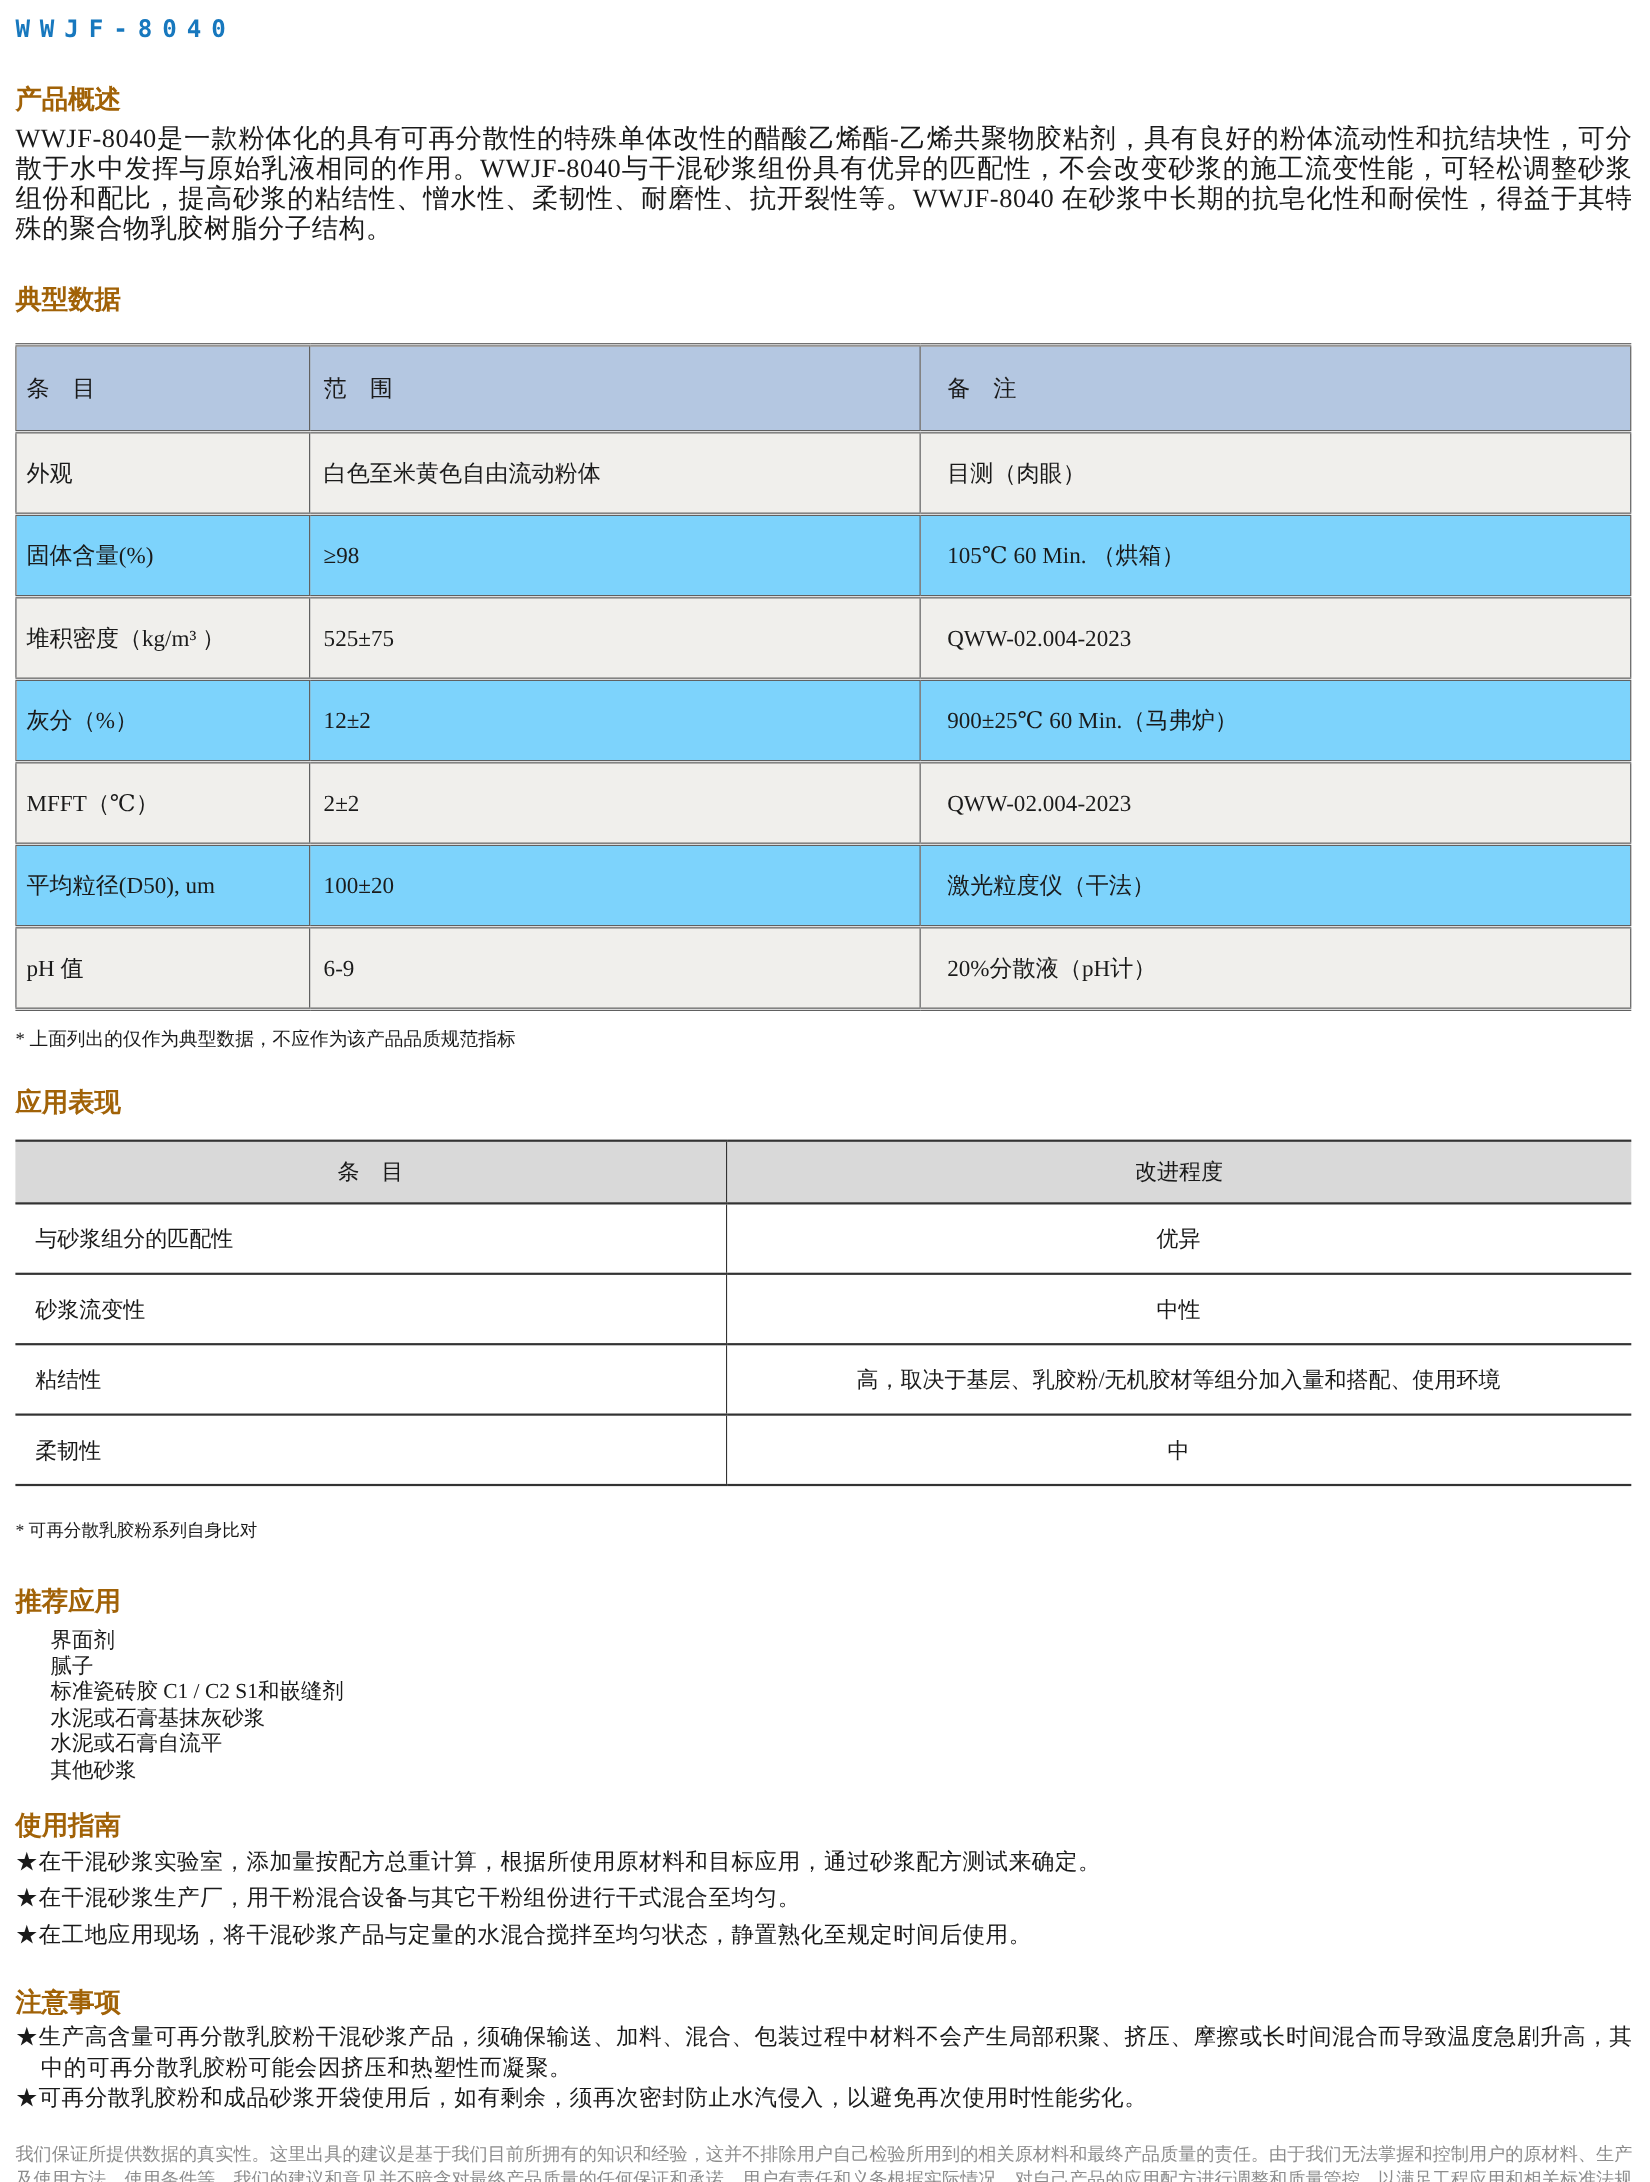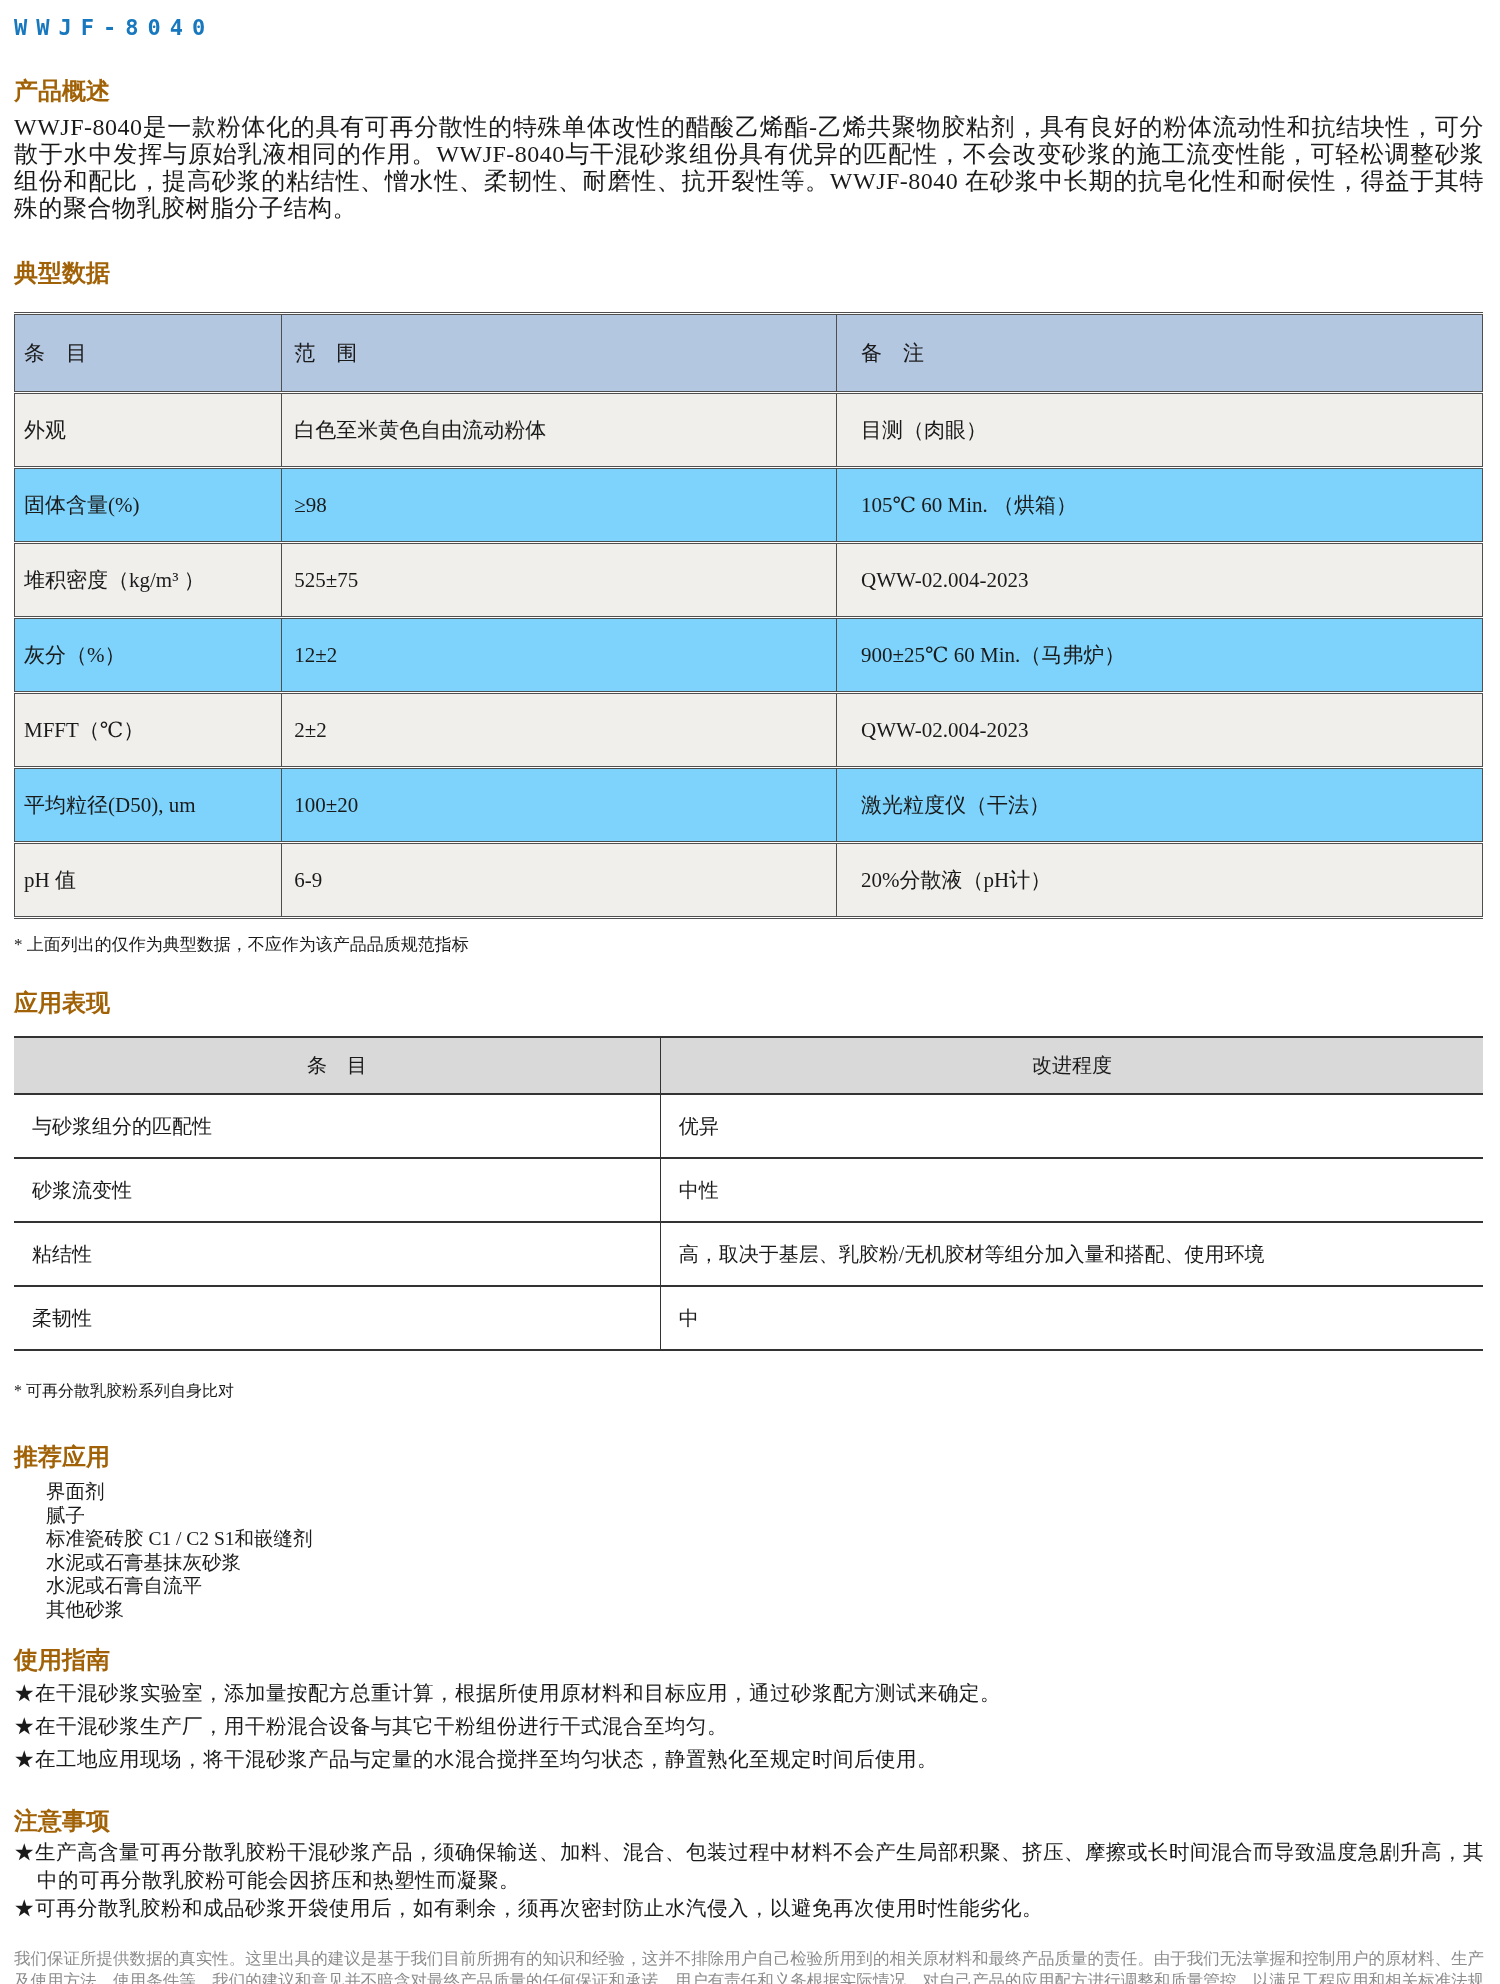--- a/index.html
+++ b/index.html
@@ -105,21 +105,21 @@
     border-bottom: 2px solid #333333;
     vertical-align: middle;
   }
   table.t2 td {
     height: 60px;
     border-bottom: 2px solid #333333;
     vertical-align: middle;
   }
   table.t2 th:first-child, table.t2 td:first-child { border-right: 1px solid #333333; }
   table.t2 td.p1 { padding-left: 18px; }
-  table.t2 td.p2 { padding-left: 18px; }
+  table.t2 td.p2 { padding-left: 0; text-align: center; }
 
   
   .rec-list {
     margin: 8px 0 0 0;
     padding: 0 0 0 32px;
     list-style: none;
     font-size: 19.5px;
     line-height: 23.5px;
   }
 

